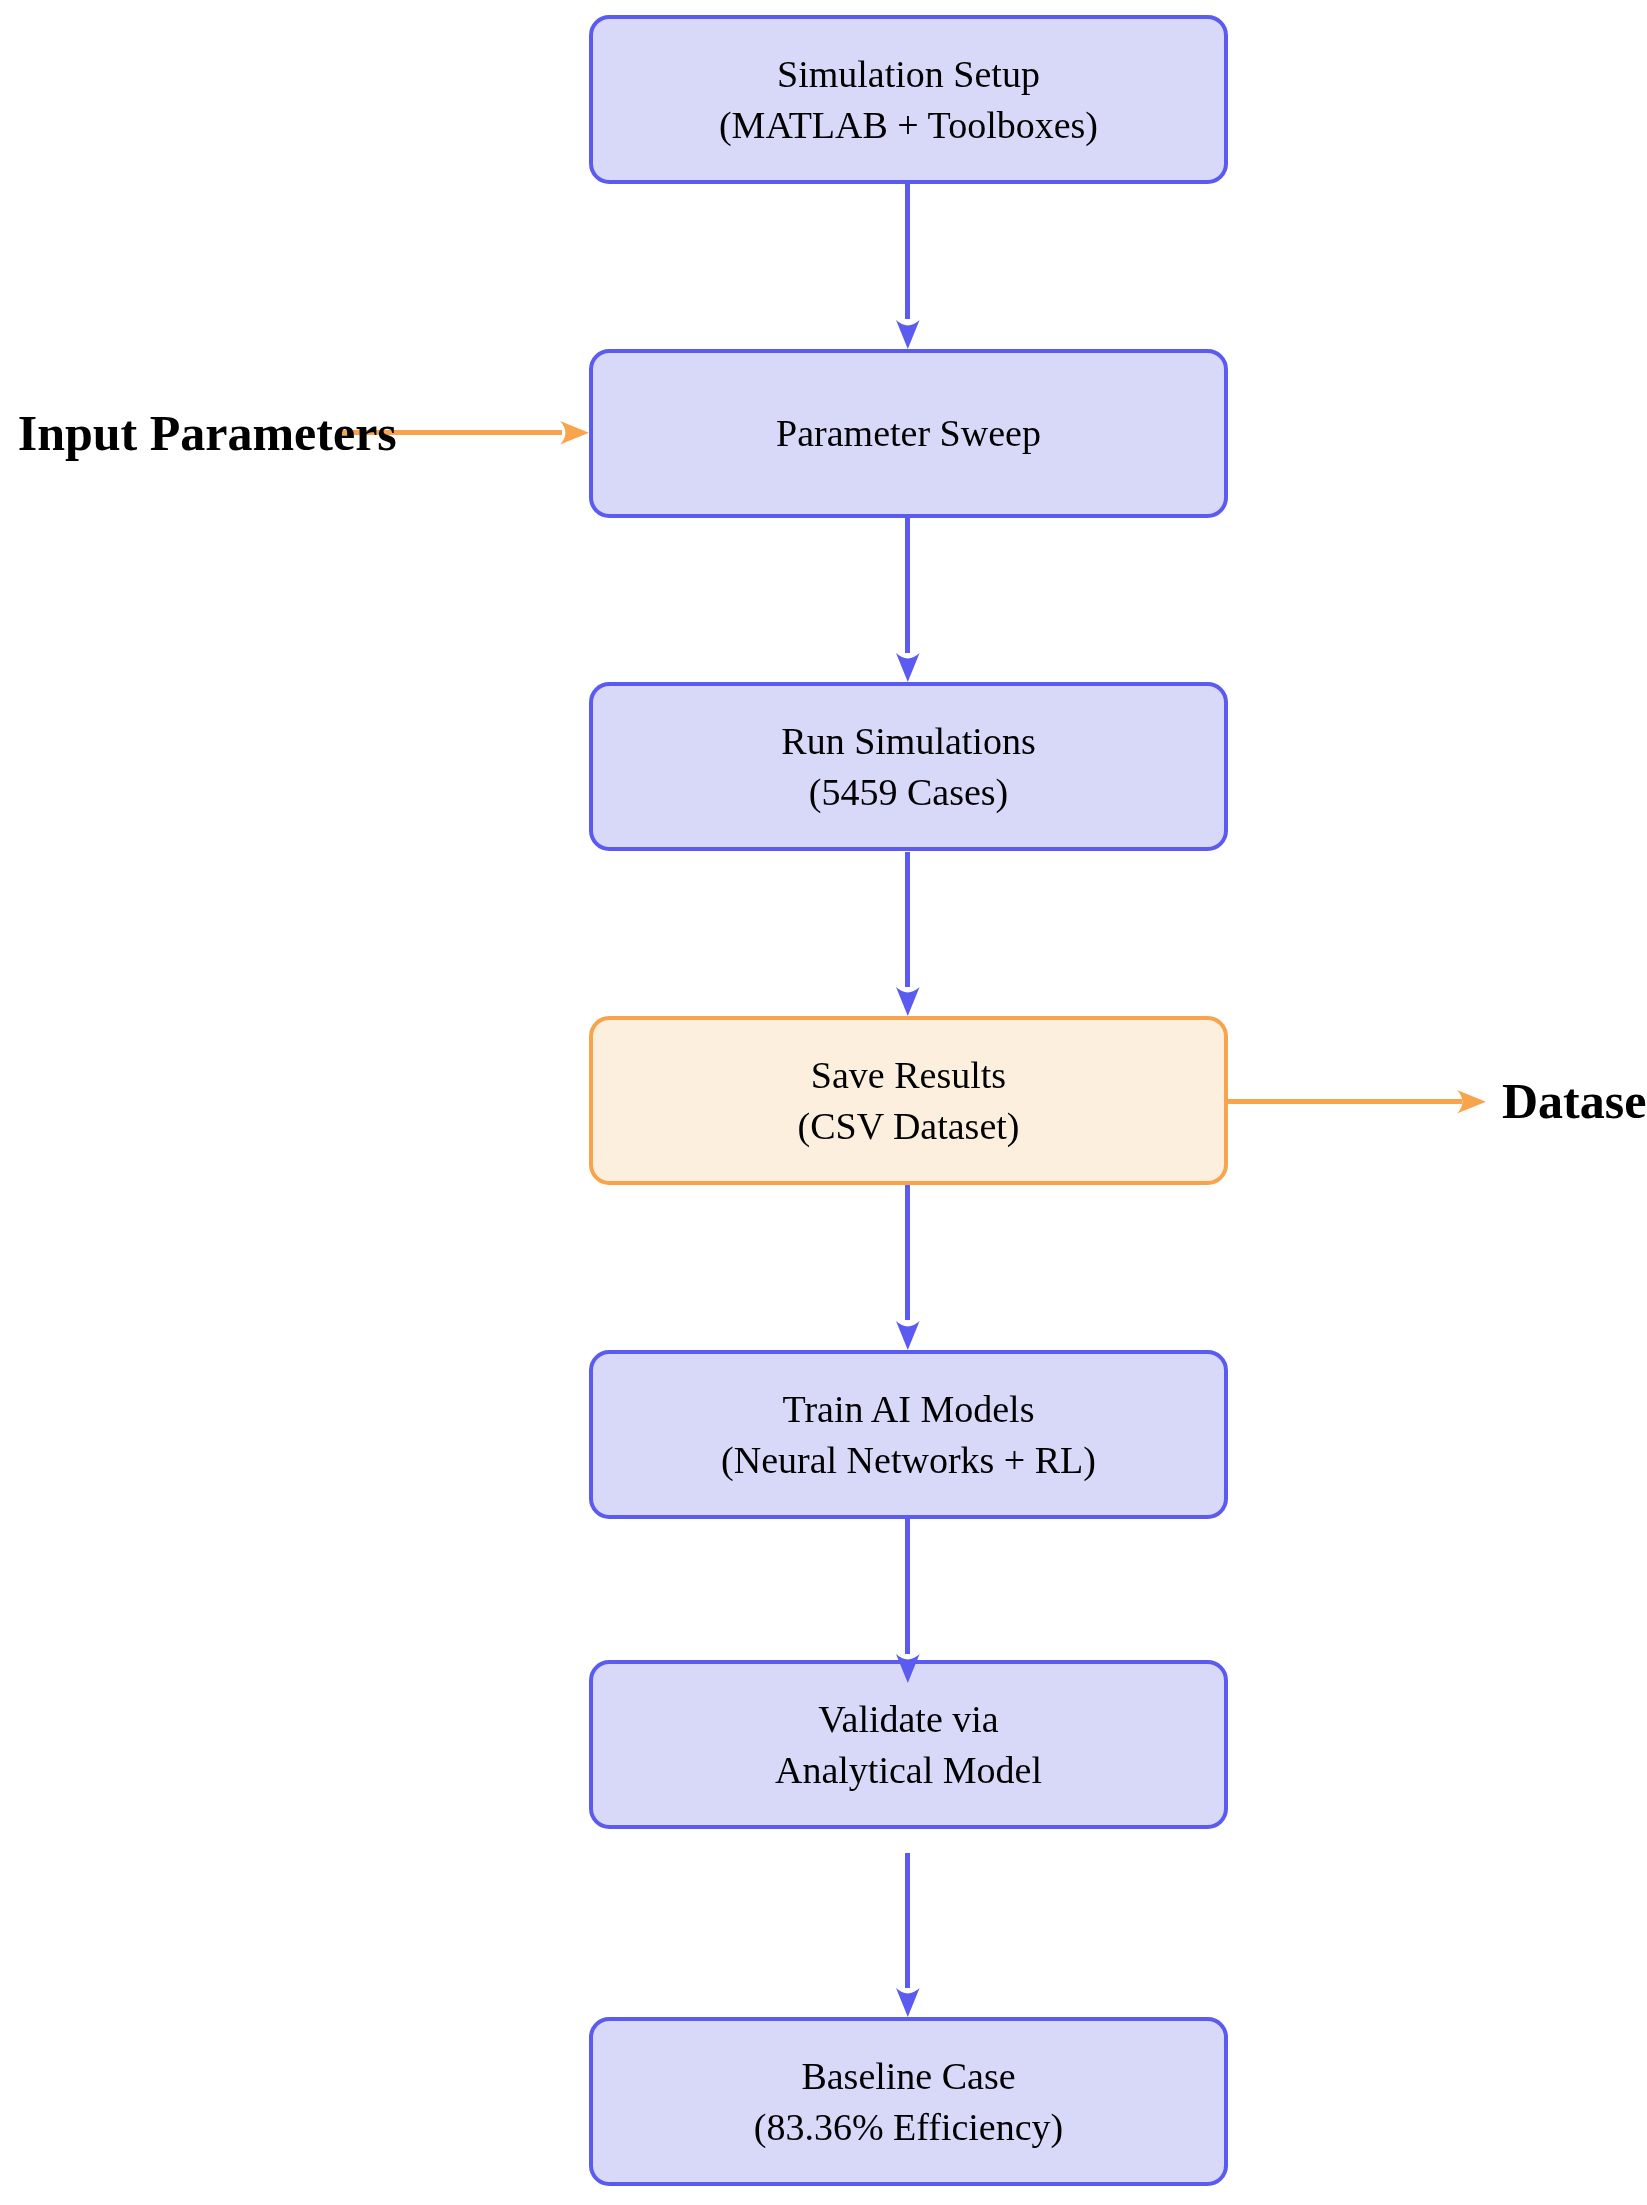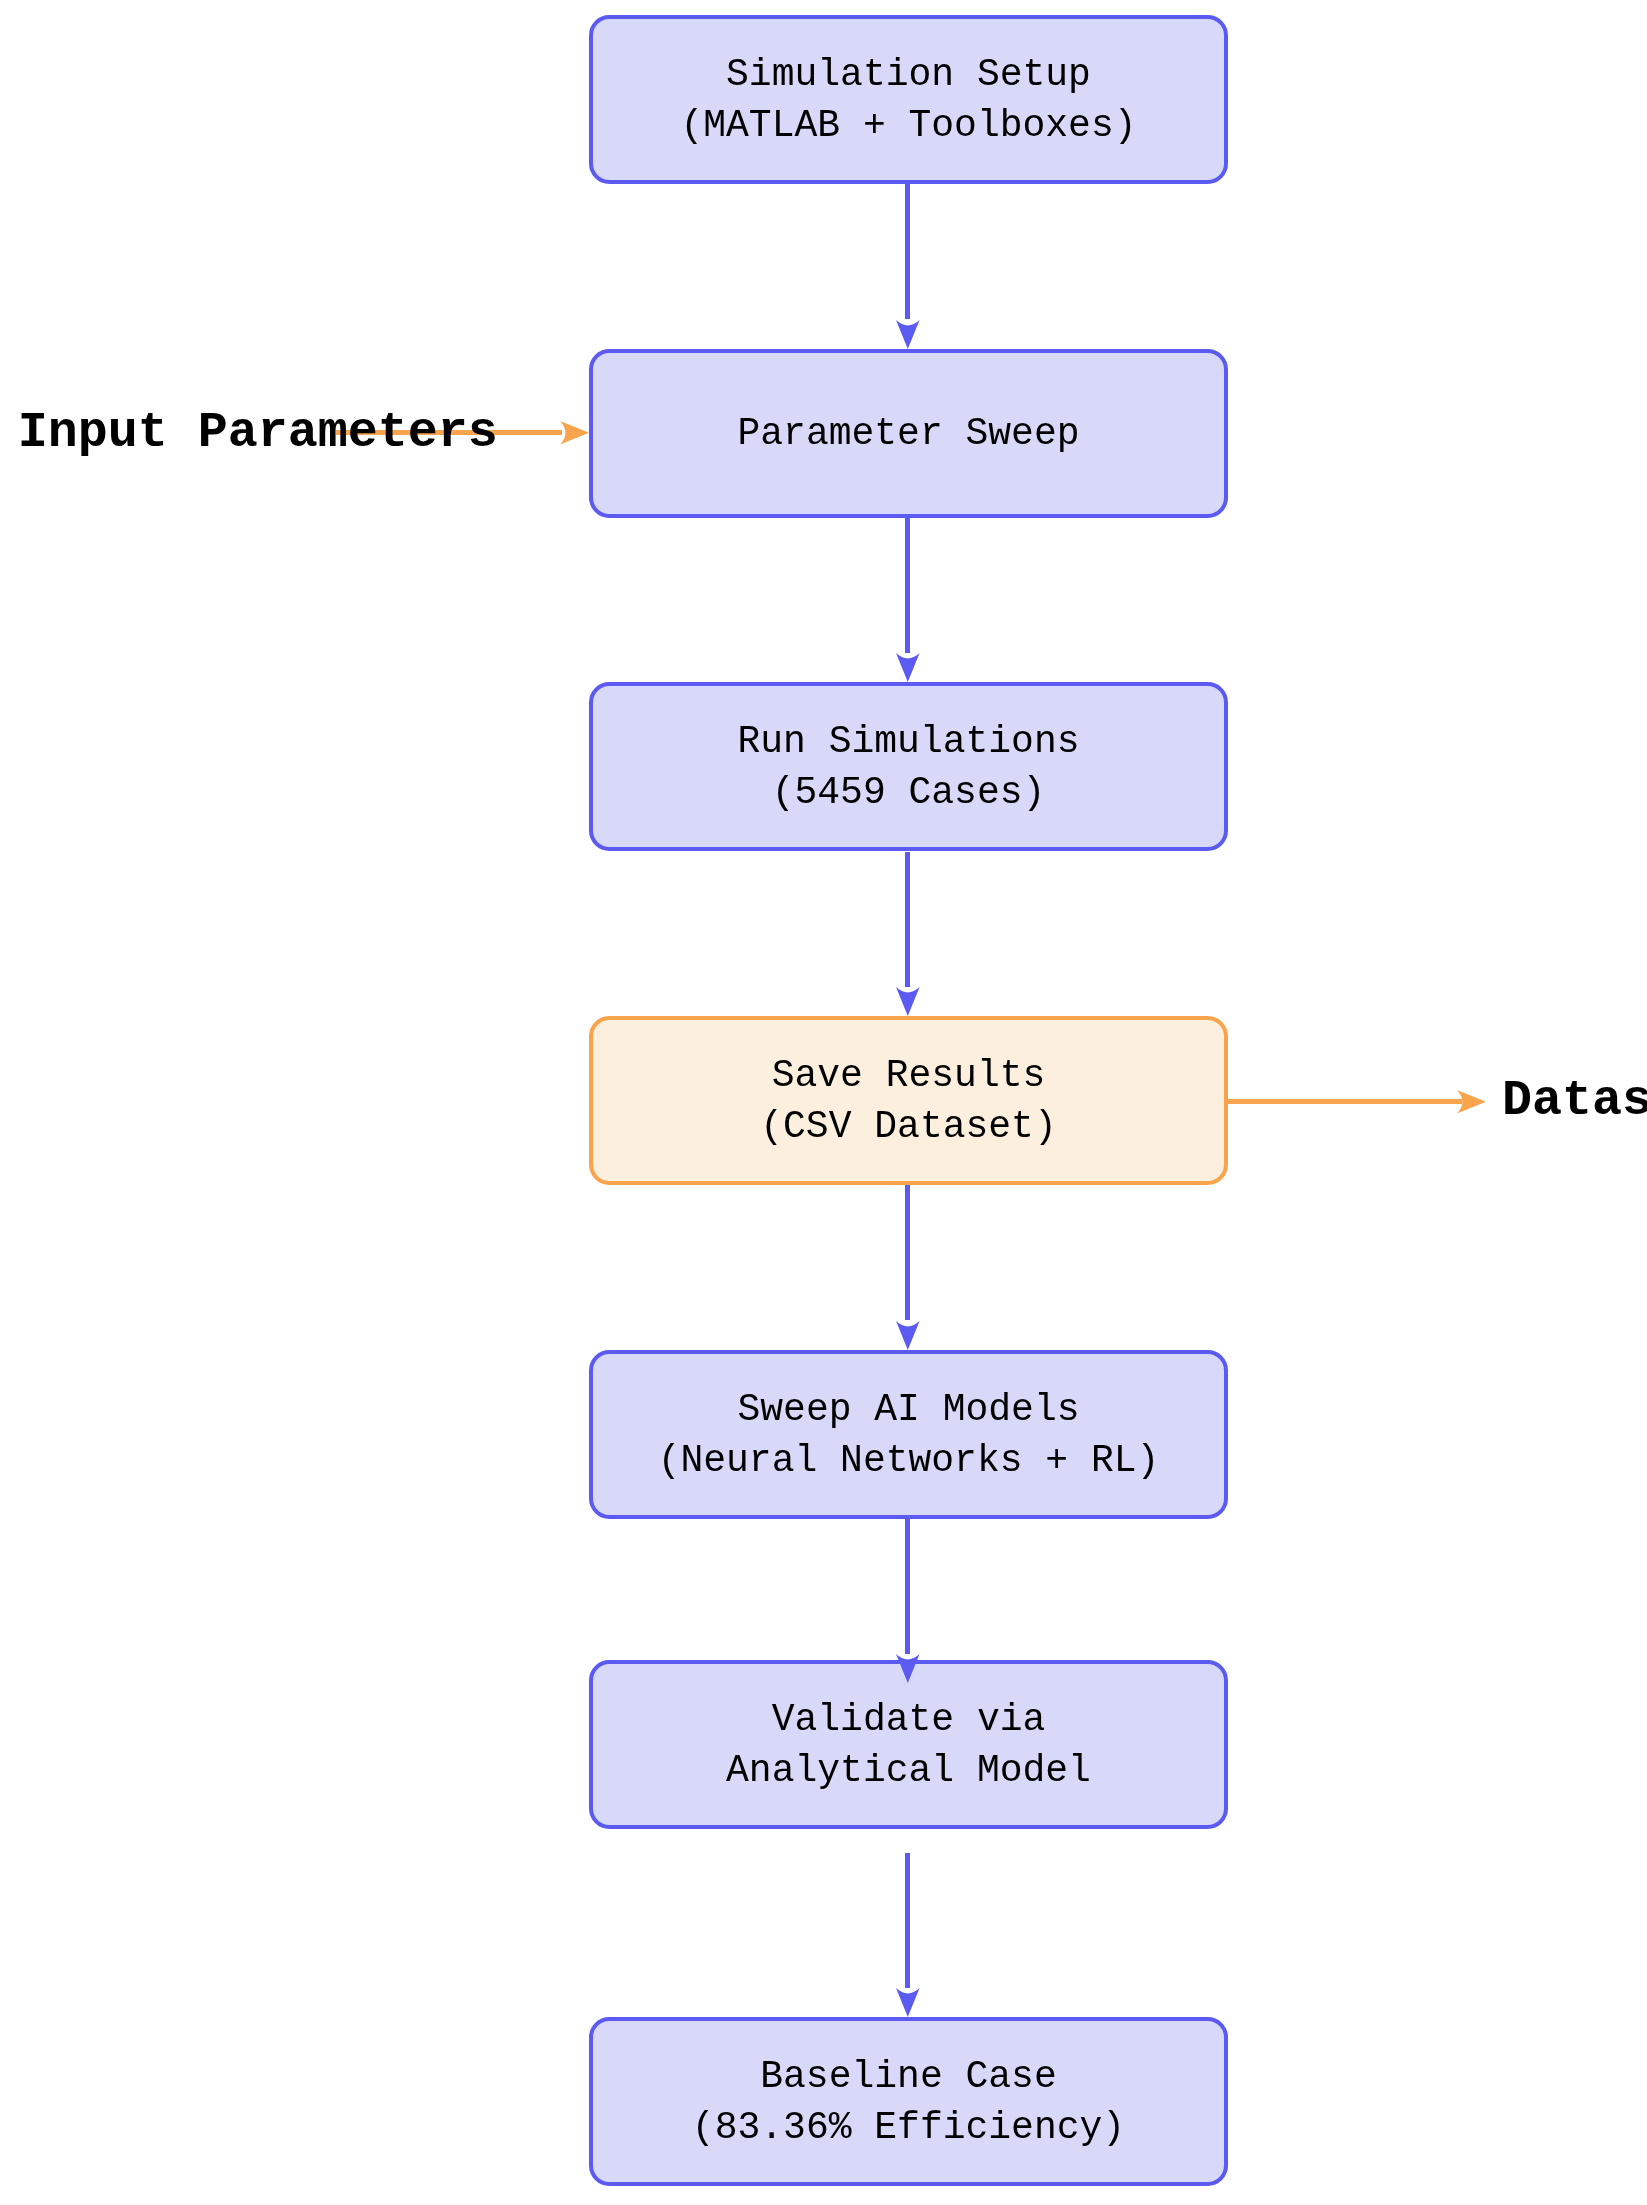--- a/index.html
+++ b/index.html
@@ -5,21 +5,21 @@
   html, body {
     margin: 0;
     padding: 0;
     background: #ffffff;
   }
   #canvas {
     position: relative;
     width: 1648px;
     height: 2205px;
     background: #ffffff;
-    font-family: Liberation Mono, monospace;
+    font-family: Liberation Serif, serif;
     color: #000000;
     overflow: hidden;
   }
 
   
   .node {
     position: absolute;
     left: 589px;
     width: 639px;
     height: 169px;
@@ -88,21 +88,21 @@
     <span class="line">Run Simulations</span>
     <span class="line">(5459 Cases)</span>
   </div>
 
   <div class="node highlight" style="top:1016px">
     <span class="line">Save Results</span>
     <span class="line">(CSV Dataset)</span>
   </div>
 
   <div class="node" style="top:1350px">
-    <span class="line">Sweep AI Models</span>
+    <span class="line">Train AI Models</span>
     <span class="line">(Neural Networks + RL)</span>
   </div>
 
   <div class="node" style="top:1660px">
     <span class="line">Validate via</span>
     <span class="line">Analytical Model</span>
   </div>
 
   <div class="node" style="top:2017px">
     <span class="line">Baseline Case</span>

